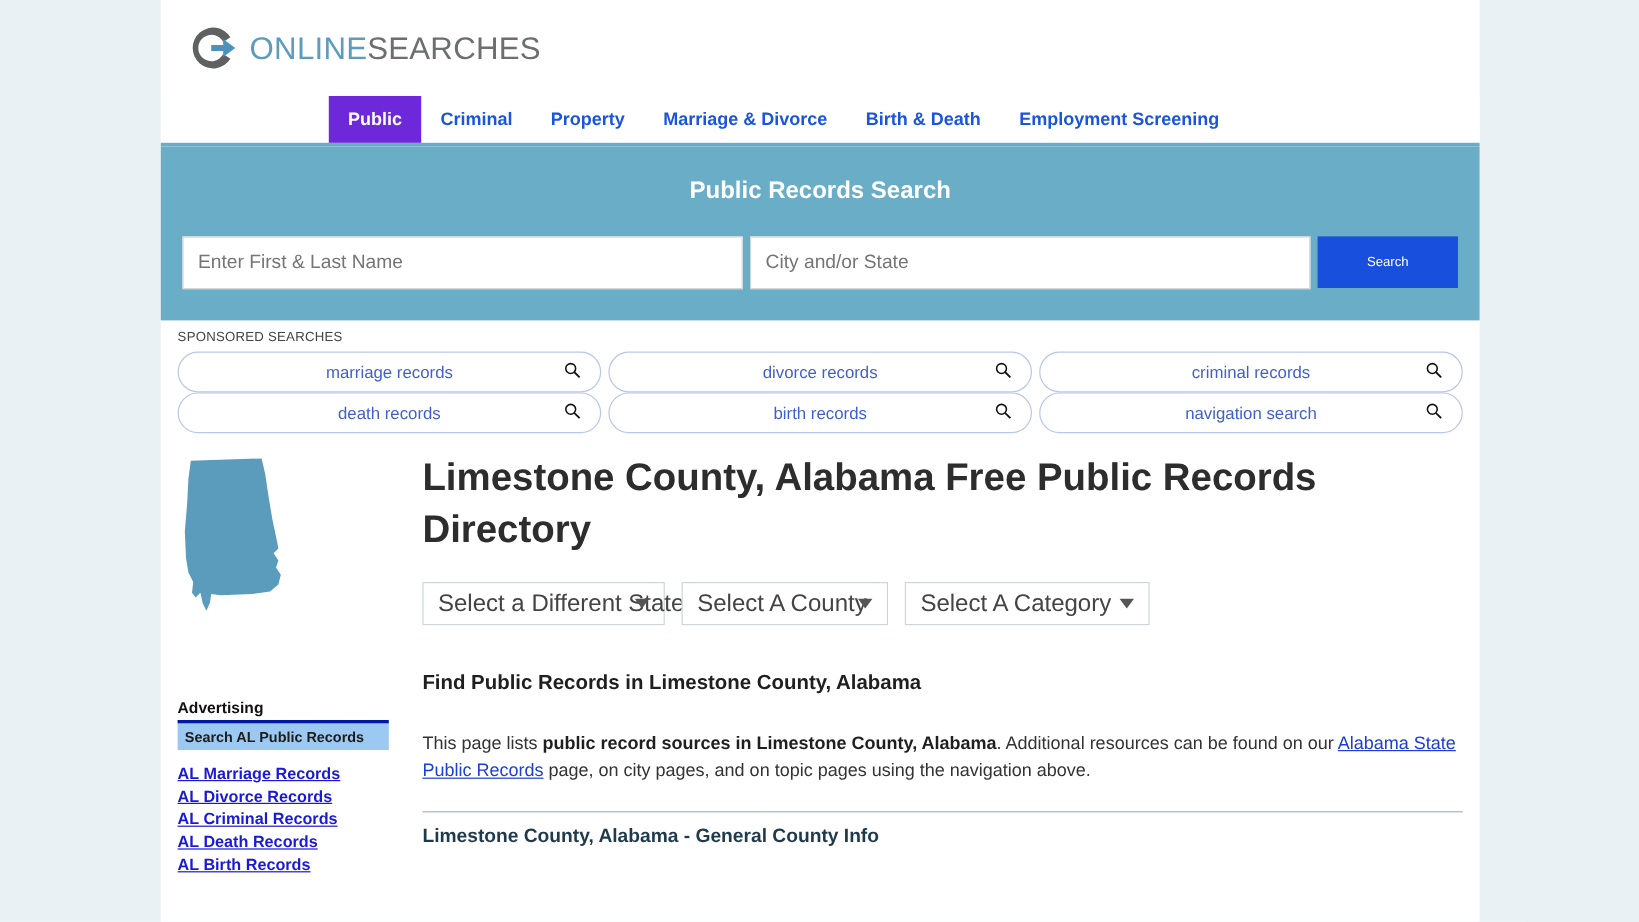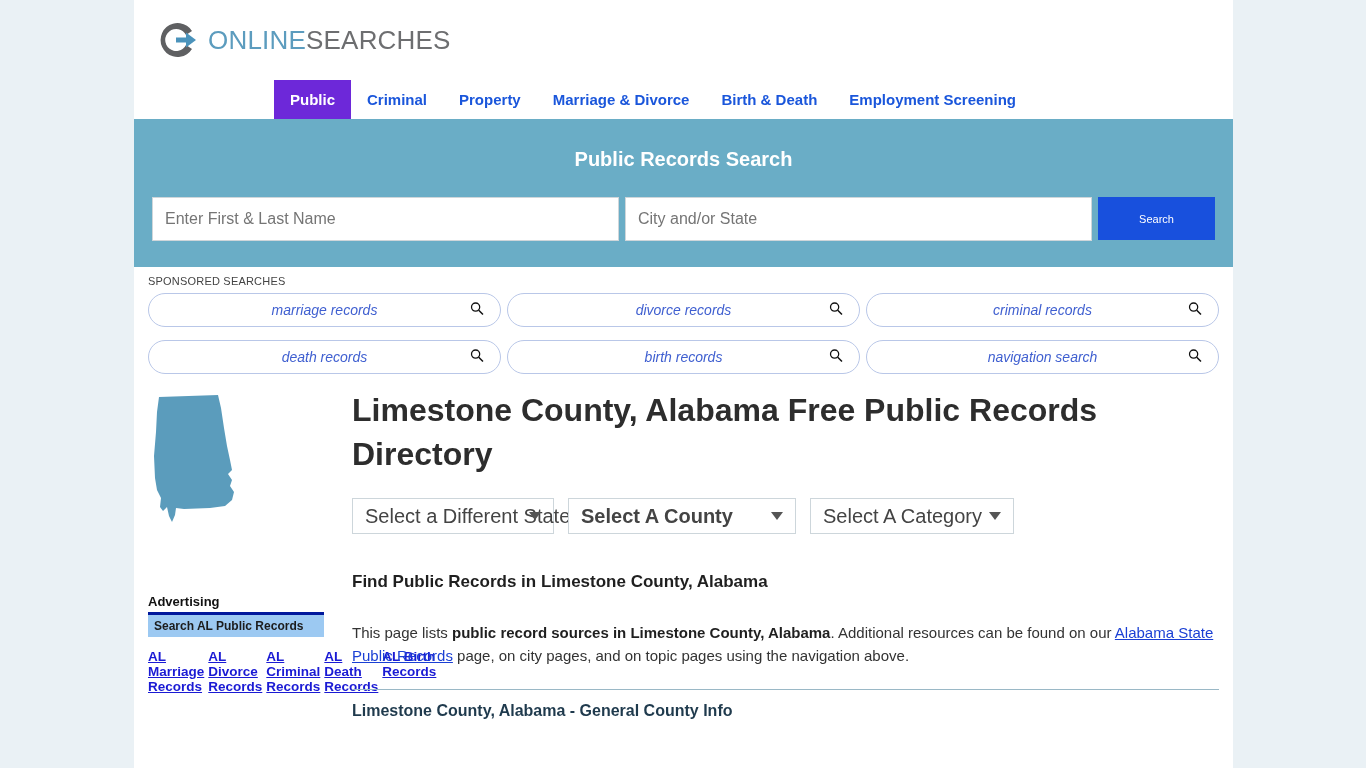--- a/index.html
+++ b/index.html
@@ -60,21 +60,21 @@
   .hero-form button {
     flex: 1 1 auto; height: 43px;
     background: #1850dd; color: #fff;
     border: none; font-size: 11px; cursor: pointer;
     font-family: "Liberation Sans", sans-serif;
   }
 
   
   .sponsored { padding: 8px 14px 6px 14px; }
   .sponsored-label { font-size: 11px; color: #444; letter-spacing: .2px; margin-bottom: 6px; }
-  .pill-grid { display: grid; grid-template-columns: repeat(3, 1fr); gap: 13px 6px; font-style: italic; }
+  .pill-grid { display: grid; grid-template-columns: repeat(3, 1fr); gap: 0 6px; }
   .pill {
     position: relative;
     height: 34px; border: 1px solid #b9c7e8; border-radius: 18px;
     background: #fff; display: flex; align-items: center; justify-content: center;
     font-size: 14px; color: #3f5fd0; cursor: pointer;
   }
   .pill .mag { position: absolute; right: 16px; top: 50%; transform: translateY(-50%); }
 
   
   .body-wrap { display: flex; padding: 8px 14px 0 14px; }
@@ -93,40 +93,40 @@
     font-size: 20px; color: #444; padding: 0 34px 0 12px; cursor: pointer;
     white-space: nowrap;
   }
   .sel .caret {
     position: absolute; right: 12px; top: 50%; transform: translateY(-50%);
     width: 0; height: 0;
     border-left: 6px solid transparent; border-right: 6px solid transparent;
     border-top: 8px solid #555;
   }
   #sel-state { width: 202px; }
-  #sel-county { width: 228px; font-weight: bold; }
+  #sel-county { width: 172px; }
   #sel-category { width: 204px; }
 
   .sec-head { font-size: 17px; font-weight: bold; color: #1f1f1f; margin-bottom: 30px; }
   .para { font-size: 15px; color: #333; line-height: 1.48; max-width: 880px; }
   .para b { color: #1f1f1f; }
   .para a { color: #1a3fd4; text-decoration: underline; }
   .hr { border-top: 1px solid #9ab8c6; margin: 22px 0 12px 0; max-width: 880px; }
   .sub-head { font-size: 16px; font-weight: bold; color: #1f3a4d; }
 
   
   .ad-box { width: 176px; margin-top: 66px; }
   .ad-label { font-size: 13px; font-weight: bold; color: #111; margin-bottom: 3px; }
   .ad-rule { height: 3px; background: #00189c; }
   .ad-header {
     background: #9cc9f2; color: #1c1c1c;
     font-size: 12px; font-weight: bold;
     padding: 4px 6px;
   }
-  .ad-links { margin-top: 12px; display: flex; gap: 4px; }
+  .ad-links { margin-top: 12px; display: flex; flex-direction: column; gap: 4px; }
   .ad-links a {
     font-size: 13.5px; font-weight: bold;
     color: #1a1ad4; text-decoration: underline;
   }
 </style>
 </head>
 <body>
 
 <div class="page">
 

